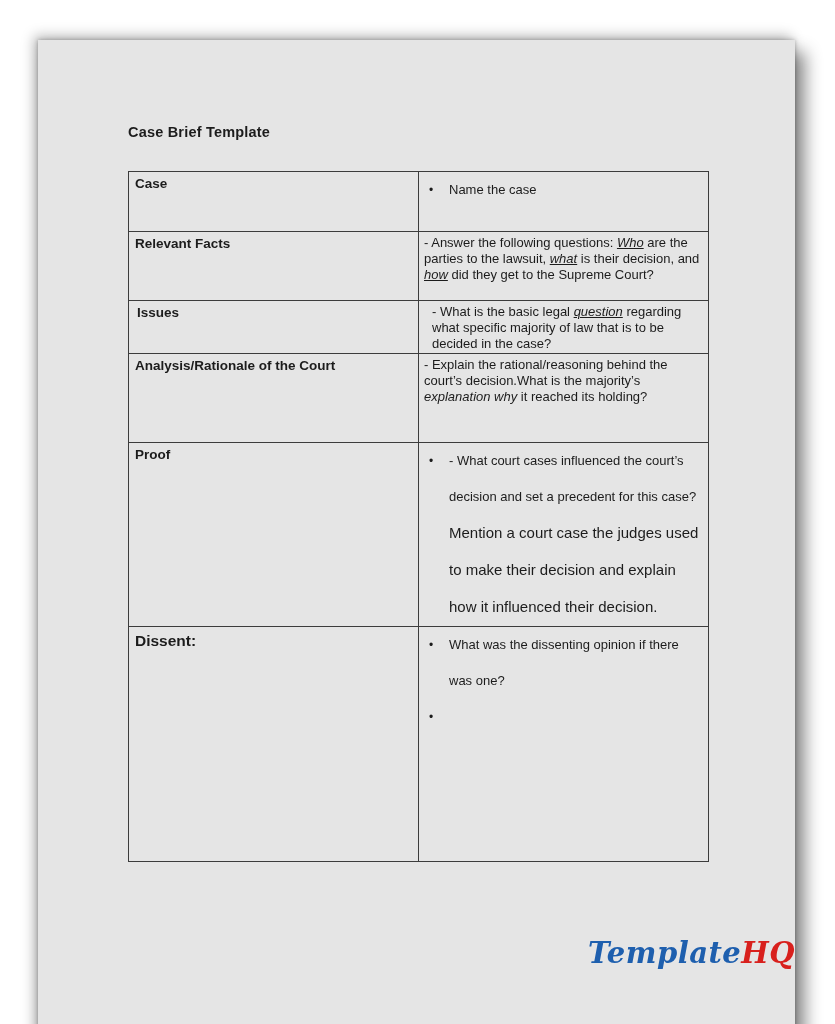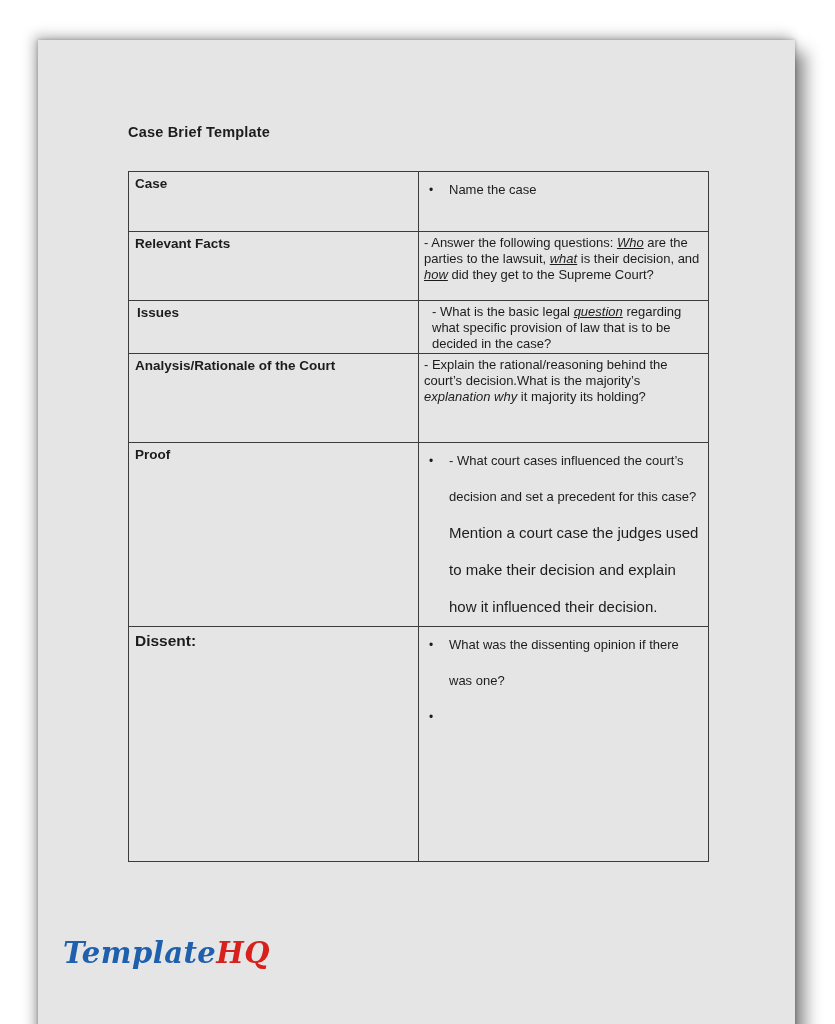--- a/index.html
+++ b/index.html
@@ -75,21 +75,21 @@
     padding-right: 6px;
   }
   .seg-i { font-style: italic; }
   .seg-u { text-decoration: underline; }
   .seg-big { font-size: 15px; }
 
   .footer {
     position: absolute;
     left: 0; top: 896px;
     width: 100%;
-    text-align: left;
+    text-align: right;
     padding-left: 25px;
   }
   .logo {
     font-family: "DejaVu Serif", serif;
     font-weight: bold;
     font-style: italic;
     font-size: 29px;
     letter-spacing: 0.5px;
   }
 </style>
@@ -112,27 +112,27 @@
         </tr>
         <tr>
           <td class="label-cell">Relevant Facts</td>
           <td class="content-cell">
             <div class="para"><span>- Answer the following questions: </span><span class="seg-i seg-u">Who</span><span> are the parties to the lawsuit, </span><span class="seg-i seg-u">what</span><span> is their decision, and </span><span class="seg-i seg-u">how</span><span> did they get to the Supreme Court?</span></div>
           </td>
         </tr>
         <tr>
           <td class="label-cell">Issues</td>
           <td class="content-cell">
-            <div class="para"><span>- What is the basic legal </span><span class="seg-i seg-u">question</span><span> regarding what specific provision of law that is to be decided in the case?</span></div>
+            <div class="para"><span>- What is the basic legal </span><span class="seg-i seg-u">question</span><span> regarding what specific majority of law that is to be decided in the case?</span></div>
           </td>
         </tr>
         <tr>
           <td class="label-cell">Analysis/Rationale of the Court</td>
           <td class="content-cell">
-            <div class="para"><span>- Explain the rational/reasoning behind the court’s decision.What is the majority’s </span><span class="seg-i">explanation why</span><span> it majority its holding?</span></div>
+            <div class="para"><span>- Explain the rational/reasoning behind the court’s decision.What is the majority’s </span><span class="seg-i">explanation why</span><span> it reached its holding?</span></div>
           </td>
         </tr>
         <tr>
           <td class="label-cell">Proof</td>
           <td class="content-cell">
             <div class="bullet-line">
               <span class="bullet-marker">•</span>
               <span class="bullet-text"><span>- What court cases influenced the court’s decision and set a precedent for this case? </span><span class="seg-big">Mention a court case the judges used to make their decision and explain how it influenced their decision.</span></span>
             </div>
           </td>

